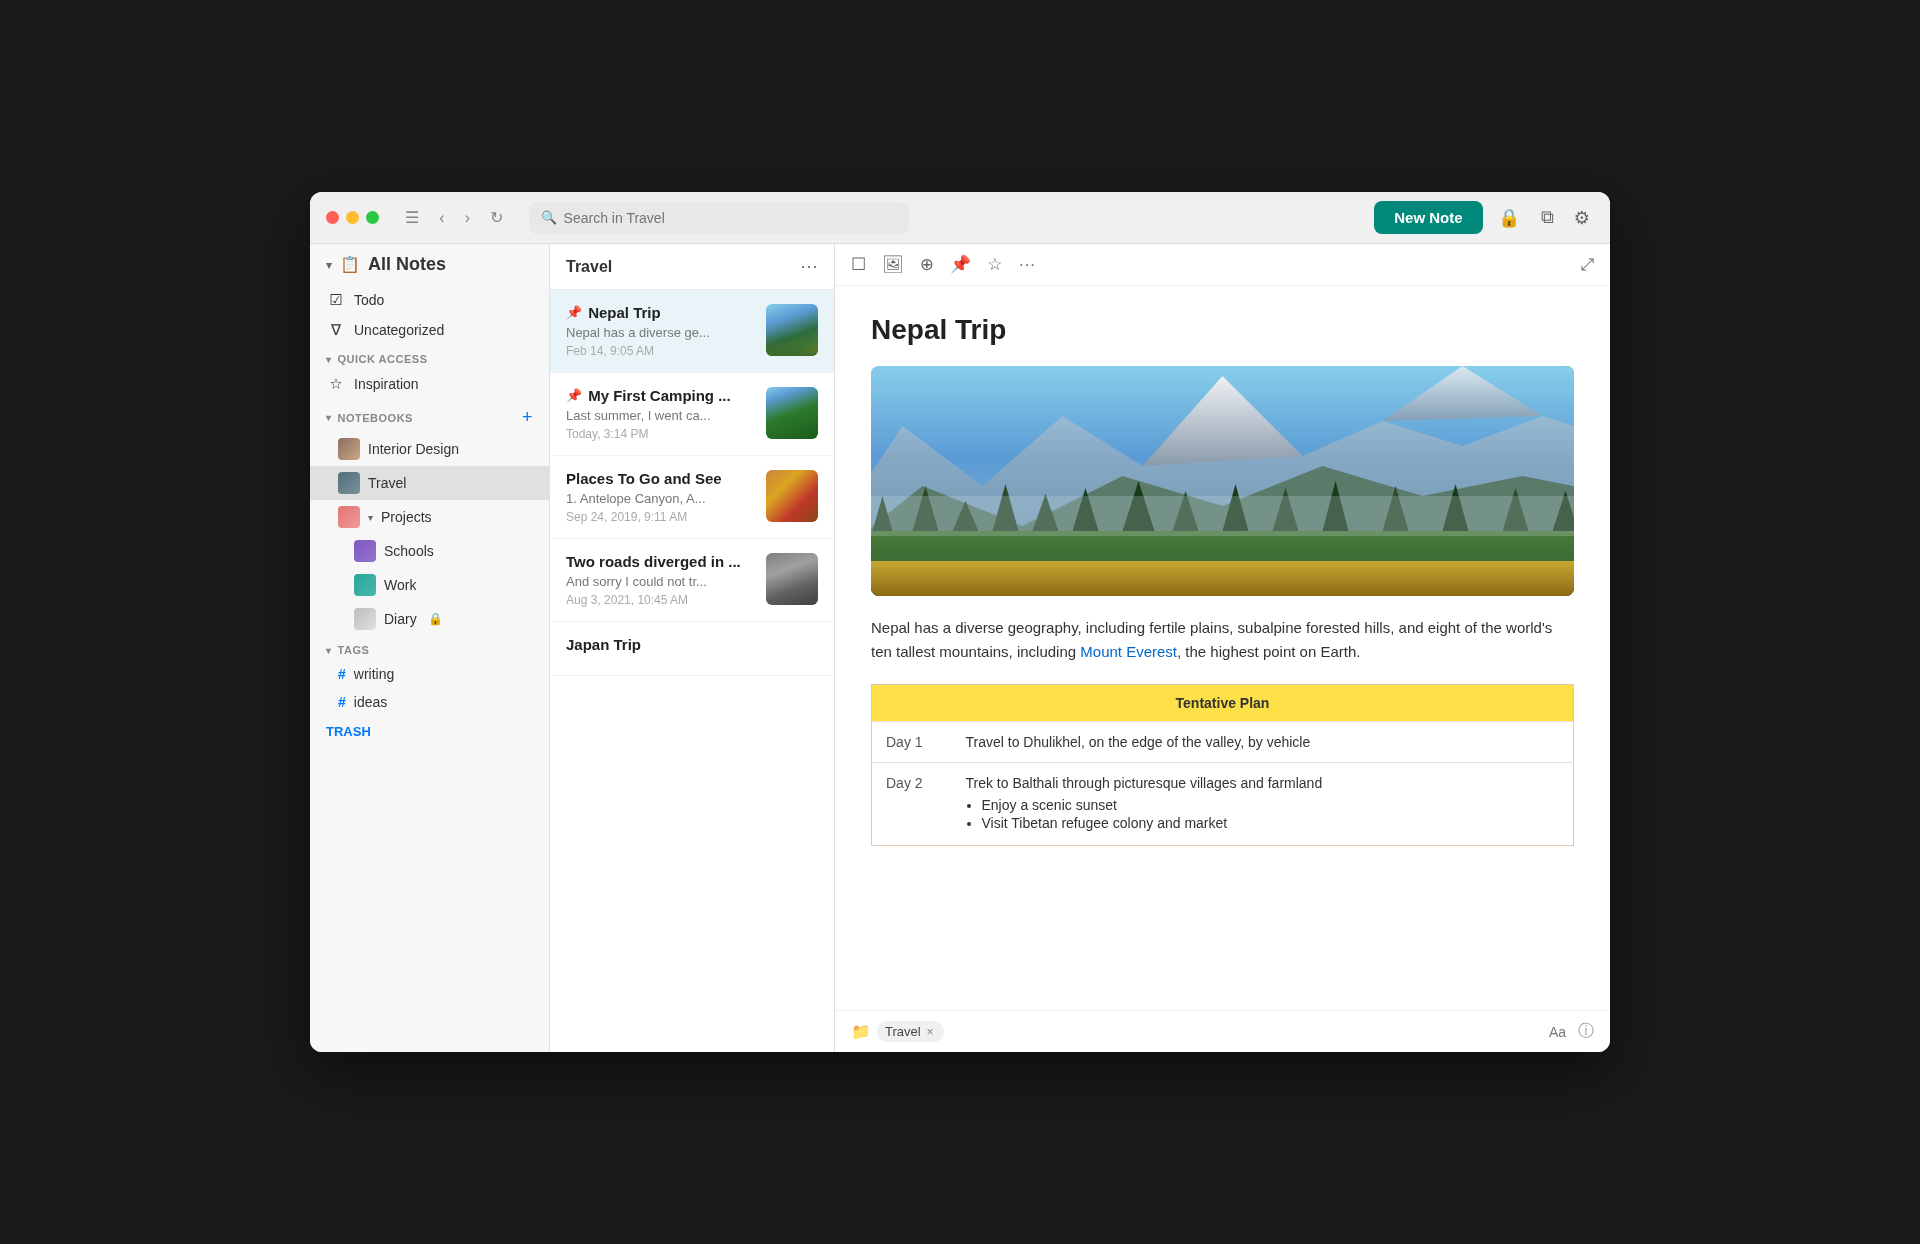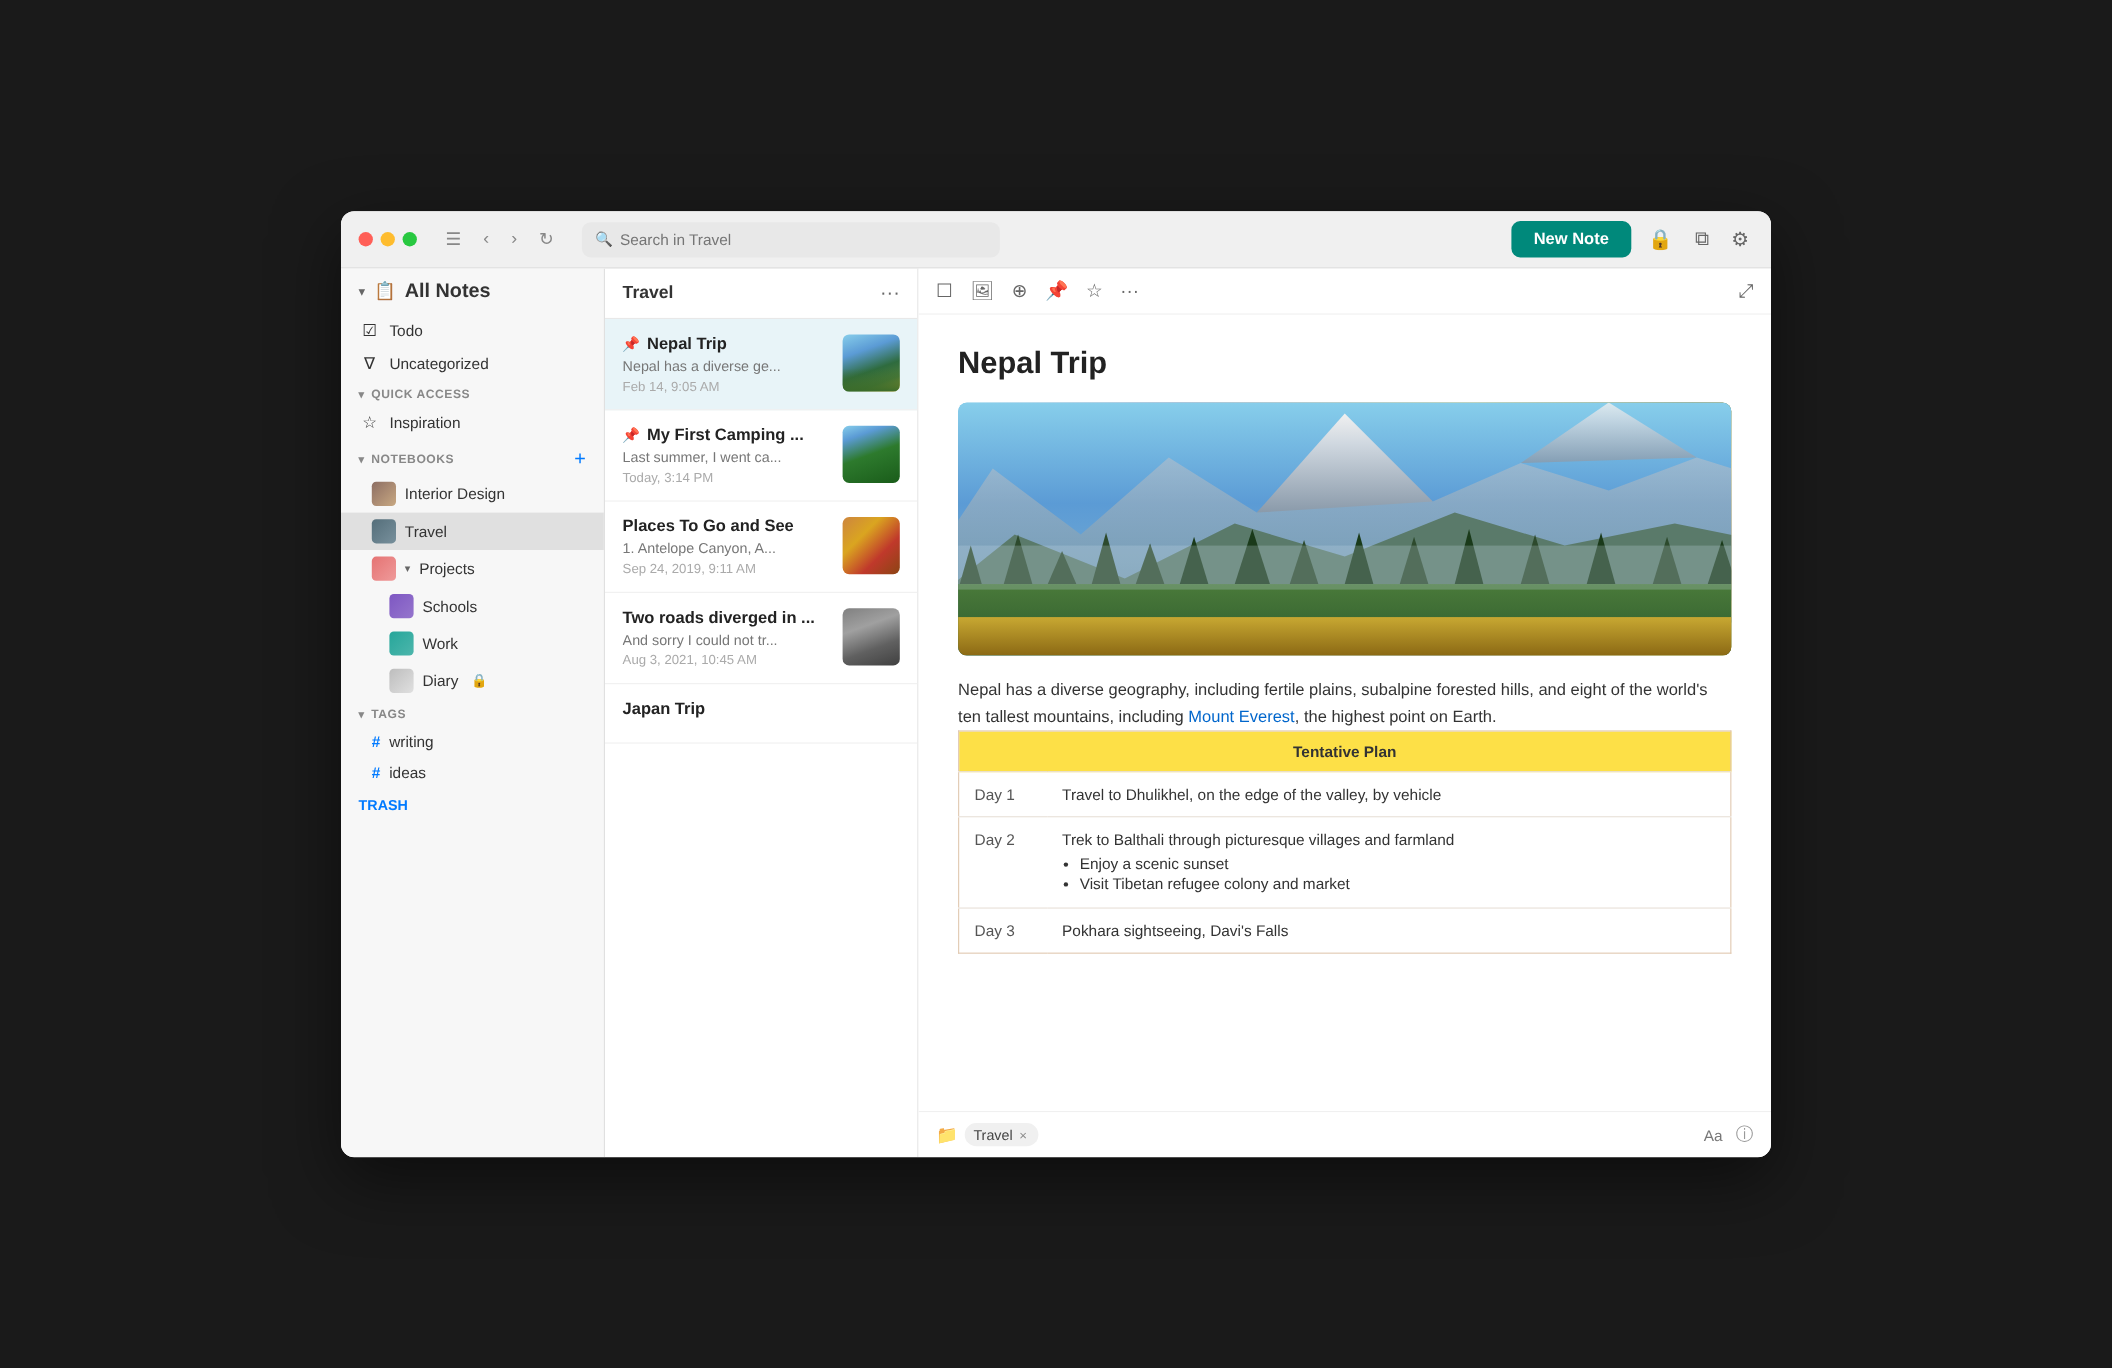--- a/index.html
+++ b/index.html
@@ -300,20 +300,21 @@
       border-radius: 8px;
       margin-bottom: 20px;
       background: linear-gradient(160deg, #87ceeb 0%, #5b8db5 15%, #87a87a 35%, #3d6b3d 50%, #c8a832 65%, #8b6914 80%, #d4a017 90%, #c8b432 100%);
       position: relative;
       overflow: hidden;
     }
     .editor-body-text {
       font-size: 15px;
       line-height: 1.6;
       color: #333;
+      margin-bottom: 20px;
     }
     .editor-link { color: #0066cc; text-decoration: none; }
     .plan-table {
       width: 100%;
       border-collapse: collapse;
       margin-bottom: 16px;
       border: 1px solid #e0c8b0;
     }
     .plan-table th {
       background: #fde047;
@@ -634,24 +635,20 @@
             <tr>
               <td class="day-col">Day 2</td>
               <td>
                 Trek to Balthali through picturesque villages and farmland
                 <ul>
                   <li>Enjoy a scenic sunset</li>
                   <li>Visit Tibetan refugee colony and market</li>
                 </ul>
               </td>
             </tr>
-            <tr>
-              <td class="day-col">Day 3</td>
-              <td>Pokhara sightseeing, Davi's Falls</td>
-            </tr>
           </tbody>
         </table>
       </div>
 
       <div class="editor-footer">
         <div class="footer-left">
           <span class="folder-icon-sm">📁</span>
           <span class="tag-chip">
             <span>Travel</span>
             <span class="tag-chip-close">×</span>

